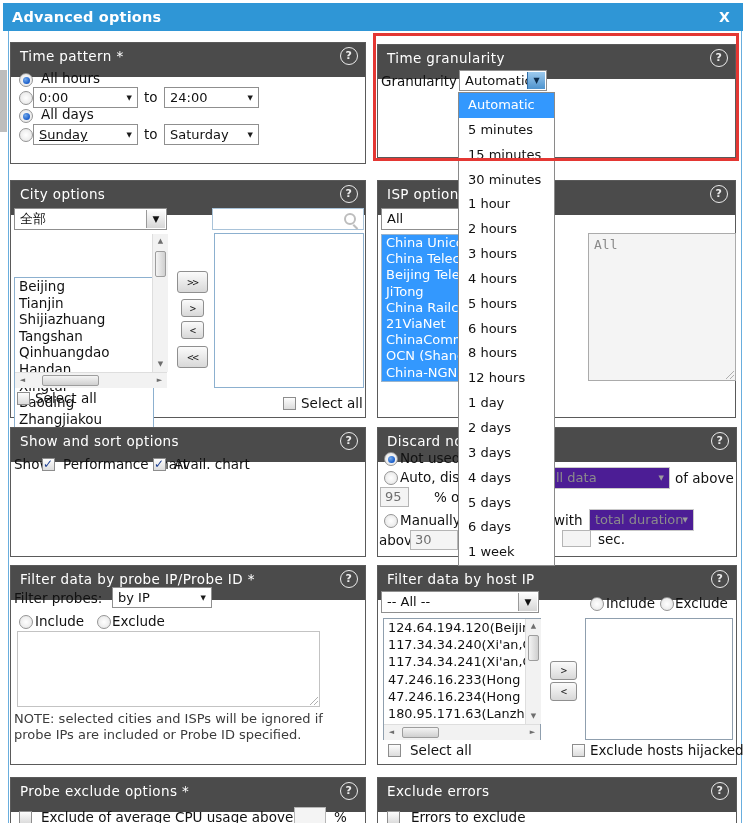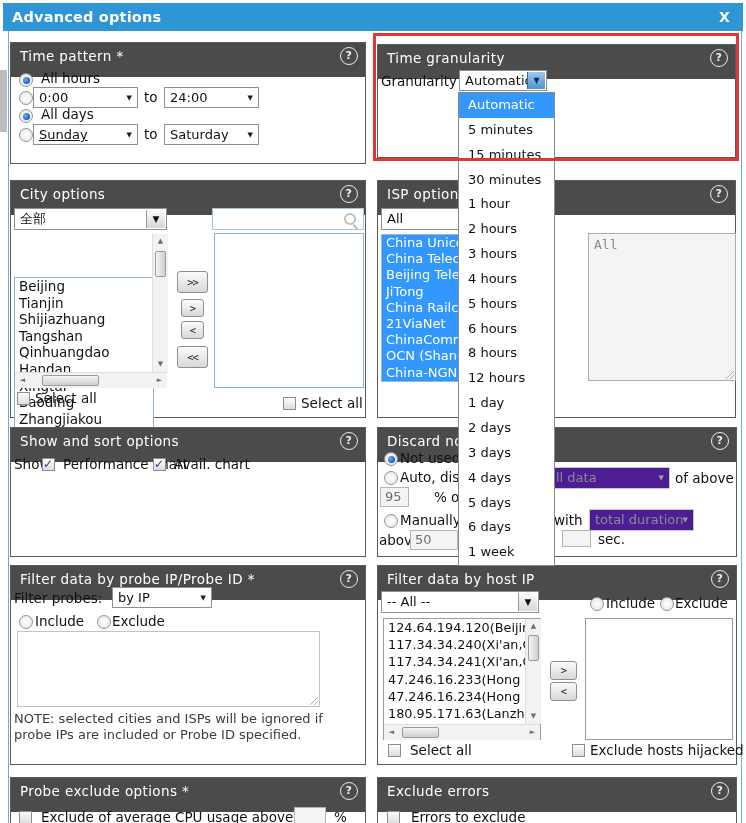--- a/index.html
+++ b/index.html
@@ -219,21 +219,21 @@
     <span class="lb" style="left:297px;top:42px;">of above</span>
     <div class="inp" style="left:2px;top:59px;width:29px;height:20px;">95</div>
     <span class="lb" style="left:36px;top:61px;margin-left:20px;">% or</span>
     <span class="rd" style="left:6px;top:86px;"></span>
     <span class="lb" style="left:22px;top:84px;">Manually</span>
     <span class="lb" style="left:176px;top:84px;">with</span>
     <div class="combo dis" style="left:211px;top:81px;width:105px;height:22px;">
       <span>total duration</span><span class="ar">▼</span>
     </div>
     <span class="lb" style="left:1px;top:104px;">above</span>
-    <div class="inp" style="left:32px;top:102px;width:48px;height:20px;">50</div>
+    <div class="inp" style="left:32px;top:102px;width:48px;height:20px;">30</div>
     <div class="inp" style="left:184px;top:102px;width:29px;height:17px;"></div>
     <span class="lb" style="left:220px;top:103px;">sec.</span>
   </div>
 
   <div class="panel" style="left:10px;top:565px;width:356px;height:200px;">
     <div class="phead">
       <span>Filter data by probe IP/Probe ID *</span>
       <span class="help">?</span>
     </div>
     <span class="lb" style="left:3px;top:24px;">Filter probes:</span>

